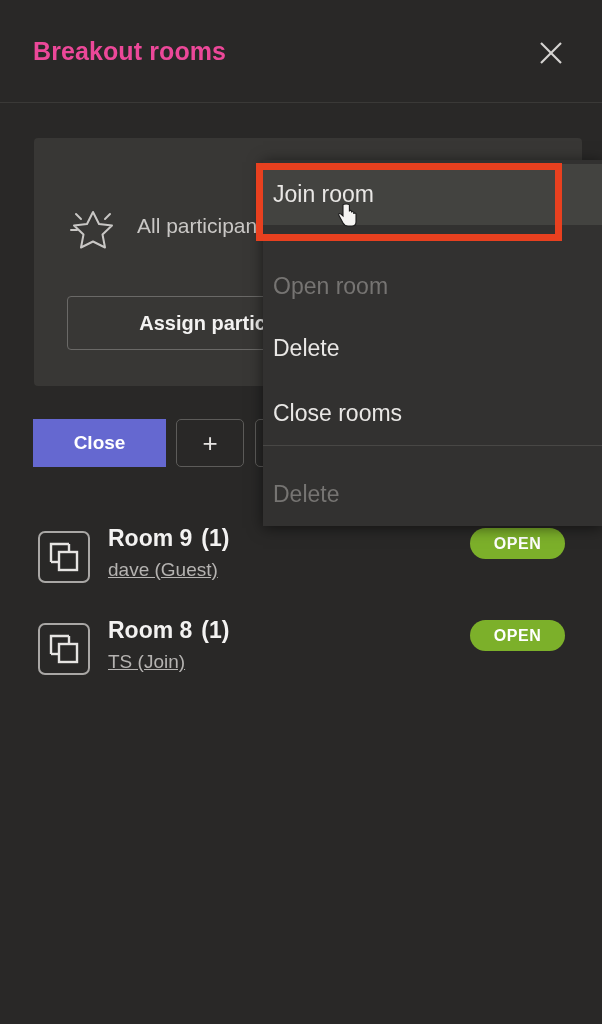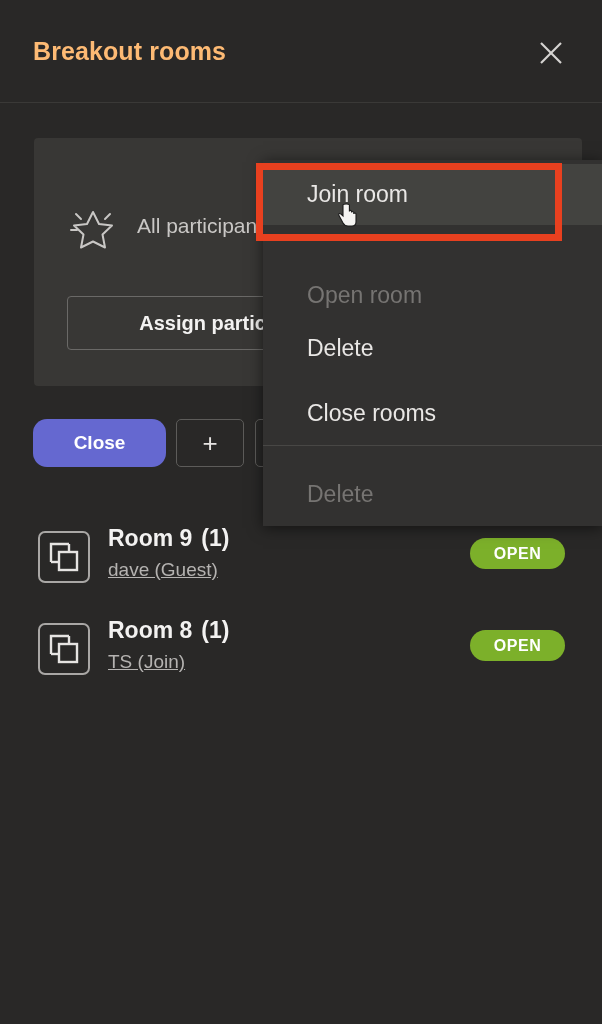--- a/index.html
+++ b/index.html
@@ -25,21 +25,21 @@
     left: 0; top: 0;
     width: 602px; height: 103px;
     background: #292827;
     border-bottom: 1px solid #3a3937;
   }
   .header-title {
     position: absolute;
     left: 33px; top: 37px;
     font-size: 25px;
     font-weight: bold;
-    color: #fdba74;
+    color: #ec4899;
     letter-spacing: 0.1px;
   }
   .close-btn {
     position: absolute;
     right: 34px; top: 36px;
     width: 34px; height: 34px;
     display: flex; align-items: center; justify-content: center;
     cursor: pointer;
   }
   .close-btn svg { display: block; }
@@ -85,21 +85,21 @@
     position: absolute;
     left: 33px; top: 419px;
     height: 48px;
   }
   .btn-close-rooms {
     position: absolute;
     left: 0; top: 0;
     width: 133px; height: 48px;
     background: #6568d0;
     border: none;
-    border-radius: 14px;
+    border-radius: 0;
     color: #ffffff;
     font-size: 19px;
     font-weight: bold;
     font-family: "Liberation Sans", sans-serif;
     cursor: pointer;
   }
   .btn-add {
     position: absolute;
     left: 143px; top: 0;
     width: 68px; height: 48px;
@@ -156,21 +156,21 @@
   .room-members {
     position: absolute;
     left: 108px; top: 47px;
     font-size: 19px;
     color: #b5b3b1;
     white-space: nowrap;
     text-decoration: underline;
   }
   .open-badge {
     position: absolute;
-    right: 37px; top: 26px;
+    right: 37px; top: 16px;
     min-width: 95px;
     height: 31px;
     background: #7cb02a;
     border-radius: 16px;
     color: #ffffff;
     font-size: 16px;
     font-weight: bold;
     letter-spacing: 0.6px;
     text-align: center;
     line-height: 31px;
@@ -183,21 +183,21 @@
     left: 263px; top: 160px;
     width: 339px; height: 366px;
     background: #323130;
     box-shadow: 0 2px 14px rgba(0,0,0,0.55);
   }
   .menu-item {
     position: absolute;
     left: 0;
     width: 339px;
     height: 61px;
-    padding-left: 44px;
+    padding-left: 10px;
     font-size: 23px;
     color: #e9e7e5;
     line-height: 61px;
     white-space: nowrap;
     cursor: pointer;
   }
   .menu-item.hovered { background: #434340; }
   .menu-item.disabled { color: #767472; cursor: default; }
   .menu-divider {
     position: absolute;
@@ -288,21 +288,21 @@
         <span>Room 8</span><span class="count">(1)</span>
       </div>
       <div class="room-members">TS (Join)</div>
       <div class="open-badge">OPEN</div>
     </div>
 
   </div>
 
   <div class="context-menu">
     <div class="menu-item hovered" style="top:4px;">Join room</div>
-    <div class="menu-item disabled" style="top:105px;">Open room</div>
+    <div class="menu-item disabled" style="top:96px;">Open room</div>
     <div class="menu-item" style="top:158px;">Delete</div>
     <div class="menu-item" style="top:223px;">Close rooms</div>
     <div class="menu-divider" style="top:285px;"></div>
     <div class="menu-item disabled" style="top:304px;">Delete</div>
   </div>
 
   <div class="annotation-box"></div>
 
   <div class="cursor">
     <svg width="22" height="28" viewBox="0 0 22 28">

